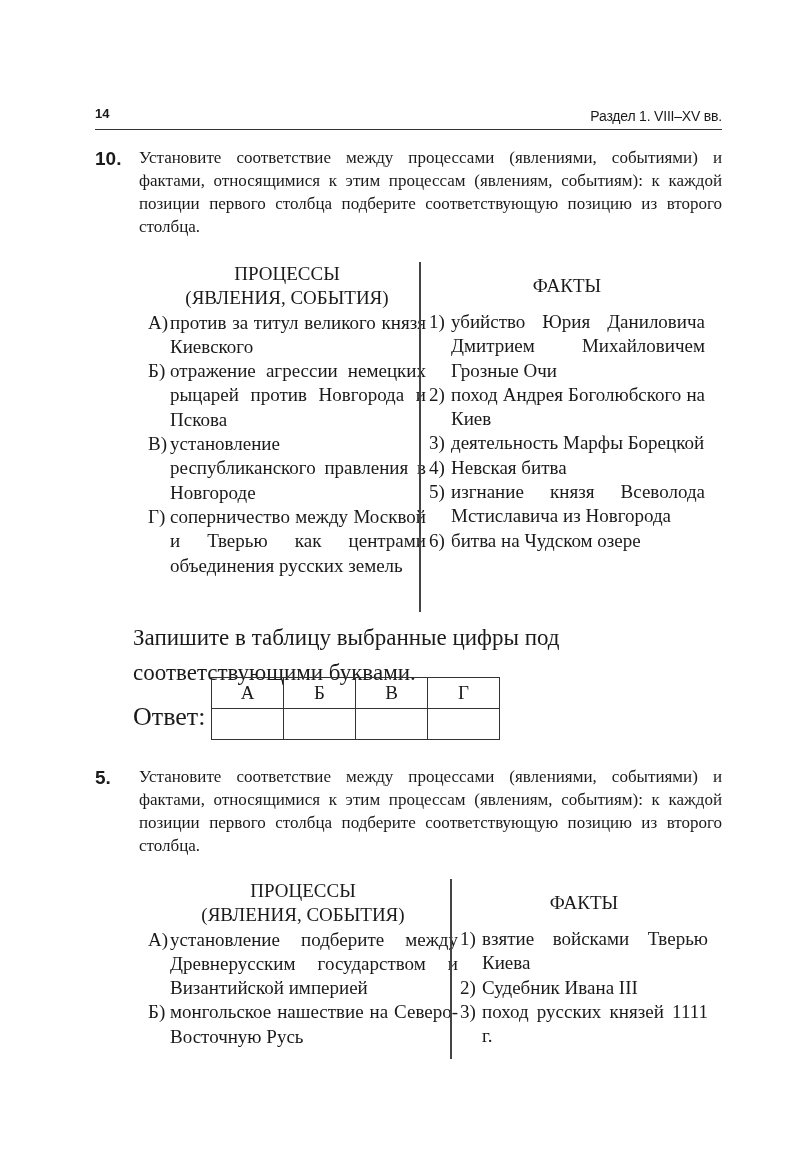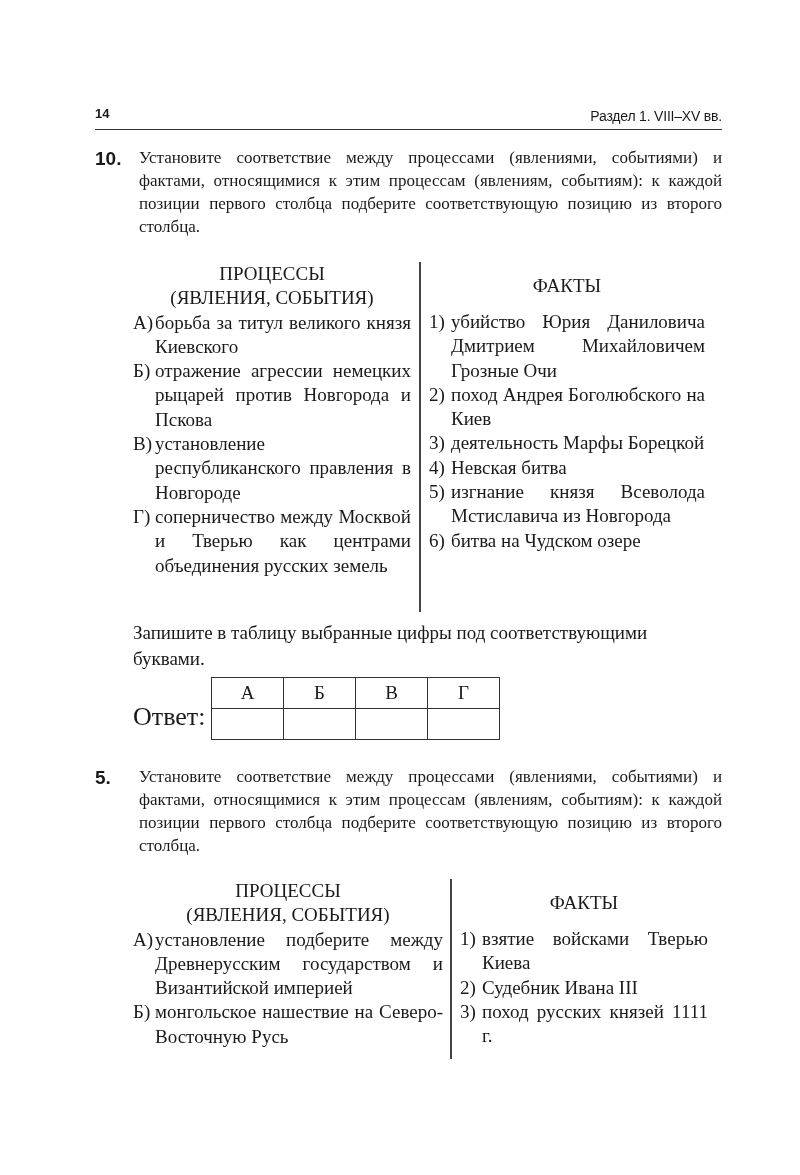--- a/index.html
+++ b/index.html
@@ -5,27 +5,27 @@
   html, body { margin:0; padding:0; background:#fff; }
   body { width:800px; height:1175px; position:relative; overflow:hidden; color:#1a1a1a;
          font-family:"Liberation Serif", "DejaVu Serif", serif; }
   .hdr { position:absolute; left:95px; top:104px; width:627px; height:25px; border-bottom:1.5px solid #333; }
   .hdr .pg { position:absolute; left:0; top:2px; font-family:"Liberation Sans", sans-serif; font-weight:bold; font-size:13px; }
   .hdr .sec { position:absolute; right:0; top:4px; font-family:"Liberation Sans", sans-serif; font-weight:normal; font-size:14px; letter-spacing:-0.2px; }
   .task { position:absolute; left:95px; width:627px; }
   .task .num { position:absolute; left:0; top:0; font-family:"Liberation Sans", sans-serif; font-weight:bold; font-size:19px; line-height:25px; }
   .task .q { margin-left:44px; font-size:17px; line-height:23px; text-align:justify; }
   .cols { position:absolute; left:133px; width:589px; }
-  .col-l { position:absolute; left:0; top:0; }
+  .col-l { position:absolute; left:15px; top:0; }
   .col-r { position:absolute; top:0; }
   .divider { position:absolute; top:0; width:1.5px; background:#444; }
   .colhead { text-align:center; font-size:19px; line-height:24.3px; }
   .item { position:relative; font-size:19px; line-height:24.3px; padding-left:22px; text-align:justify; }
   .item .lbl { position:absolute; left:0; top:0; }
-  .instr { position:absolute; left:133px; width:589px; font-size:19px; line-height:26px; }
+  .instr { position:absolute; left:133px; width:589px; font-size:23px; line-height:35px; }
   .ans-lbl { position:absolute; font-size:26px; }
   table.ans { position:absolute; border-collapse:collapse; }
   table.ans td { border:1.5px solid #333; width:71px; height:30px; text-align:center; font-size:19px; padding:0; }
 </style>
 </head>
 <body>
 
 <div class="hdr">
   <span class="pg">14</span>
   <span class="sec">Раздел 1. VIII–XV вв.</span>
@@ -33,21 +33,21 @@
 
 <div class="task" style="top:146px;">
   <span class="num">10.</span>
   <div class="q">Установите соответствие между процессами (явлениями, событиями) и фактами, относящимися к этим процессам (явлениям, событиям): к каждой позиции первого столбца подберите соответствующую позицию из второго столбца.</div>
 </div>
 
 <div class="cols" style="top:262px; height:350px;">
   <div class="col-l" style="width:278px;">
     <div class="colhead">ПРОЦЕССЫ</div>
     <div class="colhead">(ЯВЛЕНИЯ, СОБЫТИЯ)</div>
-    <div class="item"><span class="lbl">А)</span><span>борьба за титул великого князя Киевского</span></div>
+    <div class="item"><span class="lbl">А)</span><span>против за титул великого князя Киевского</span></div>
     <div class="item"><span class="lbl">Б)</span><span>отражение агрессии немецких рыцарей против Новгорода и Пскова</span></div>
     <div class="item"><span class="lbl">В)</span><span>установление республиканского правления в Новгороде</span></div>
     <div class="item"><span class="lbl">Г)</span><span>соперничество между Москвой и Тверью как центрами объединения русских земель</span></div>
   </div>
   <div class="divider" style="left:286px; height:350px;"></div>
   <div class="col-r" style="left:296px; width:276px;">
     <div class="colhead" style="line-height:48px;">ФАКТЫ</div>
     <div class="item"><span class="lbl">1)</span><span>убийство Юрия Даниловича Дмитрием Михайловичем Грозные Очи</span></div>
     <div class="item"><span class="lbl">2)</span><span>поход Андрея Боголюбского на Киев</span></div>
     <div class="item"><span class="lbl">3)</span><span>деятельность Марфы Борецкой</span></div>

